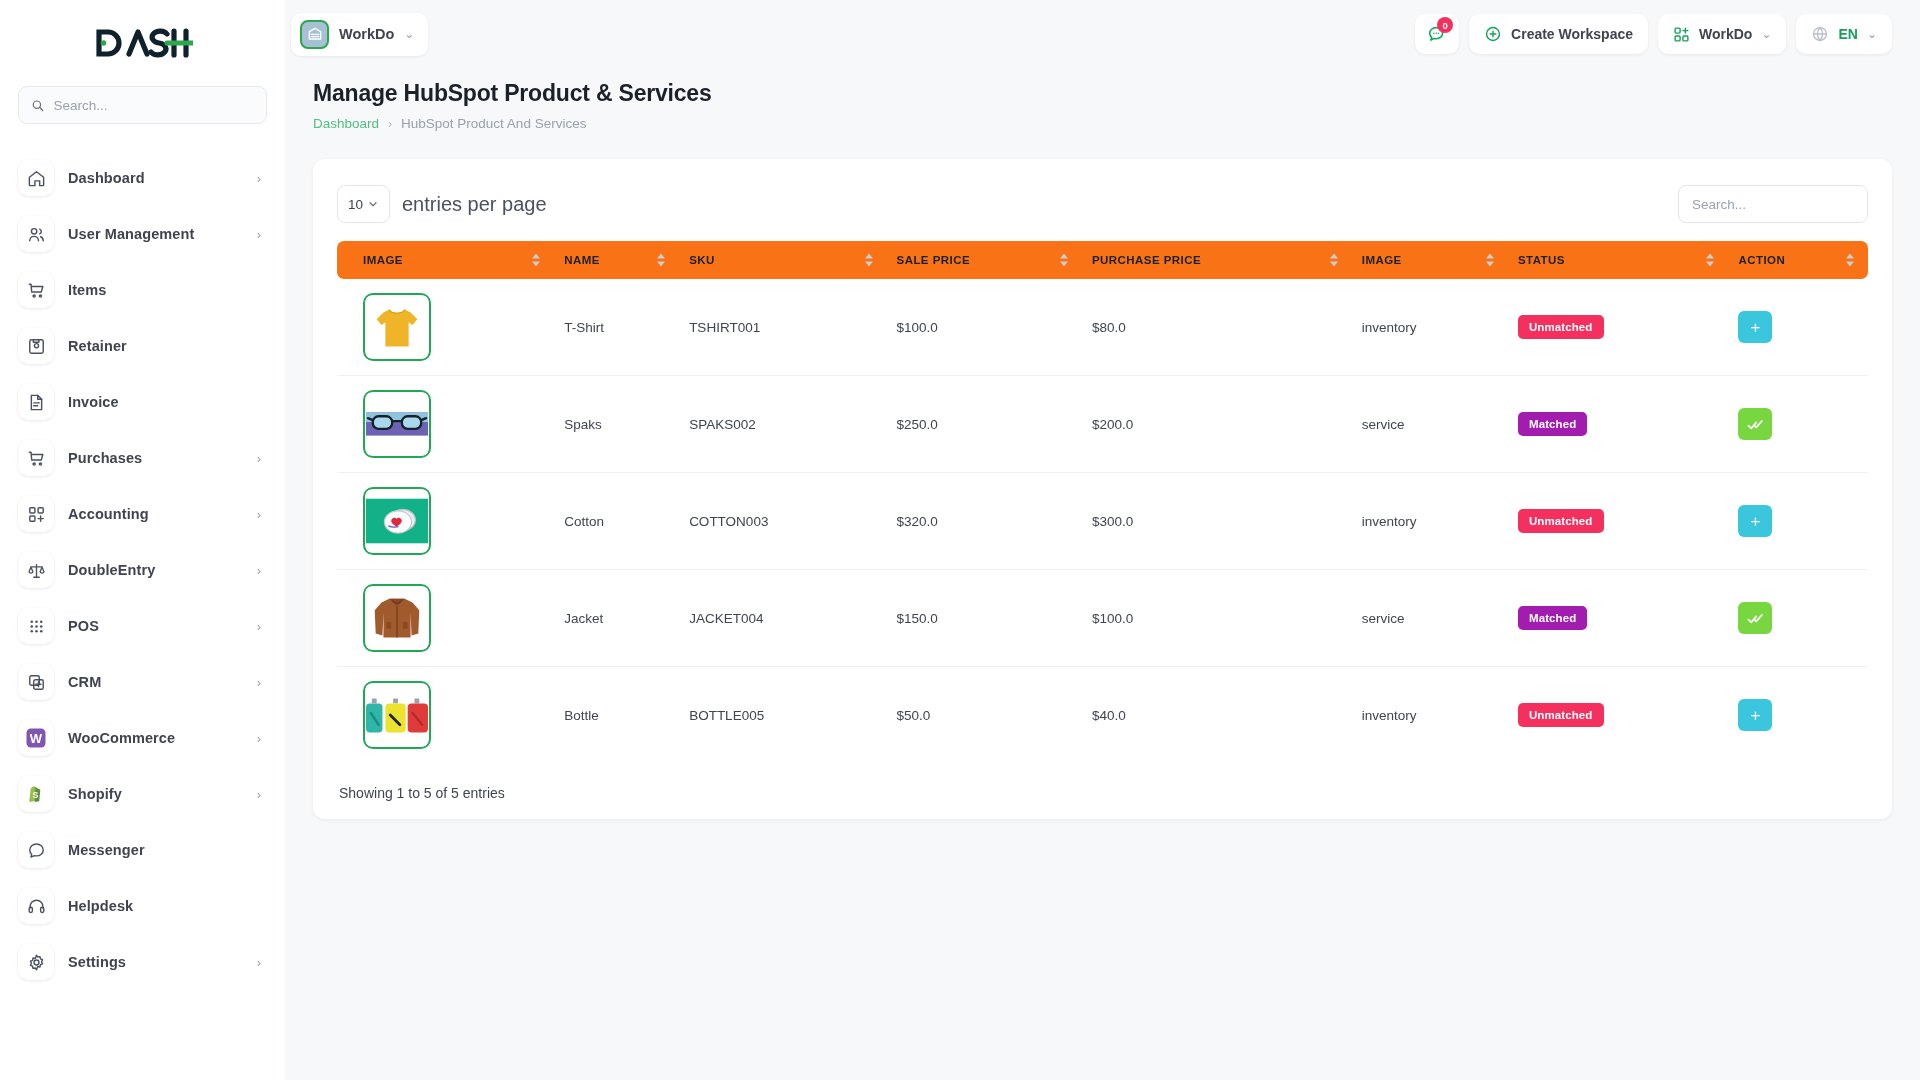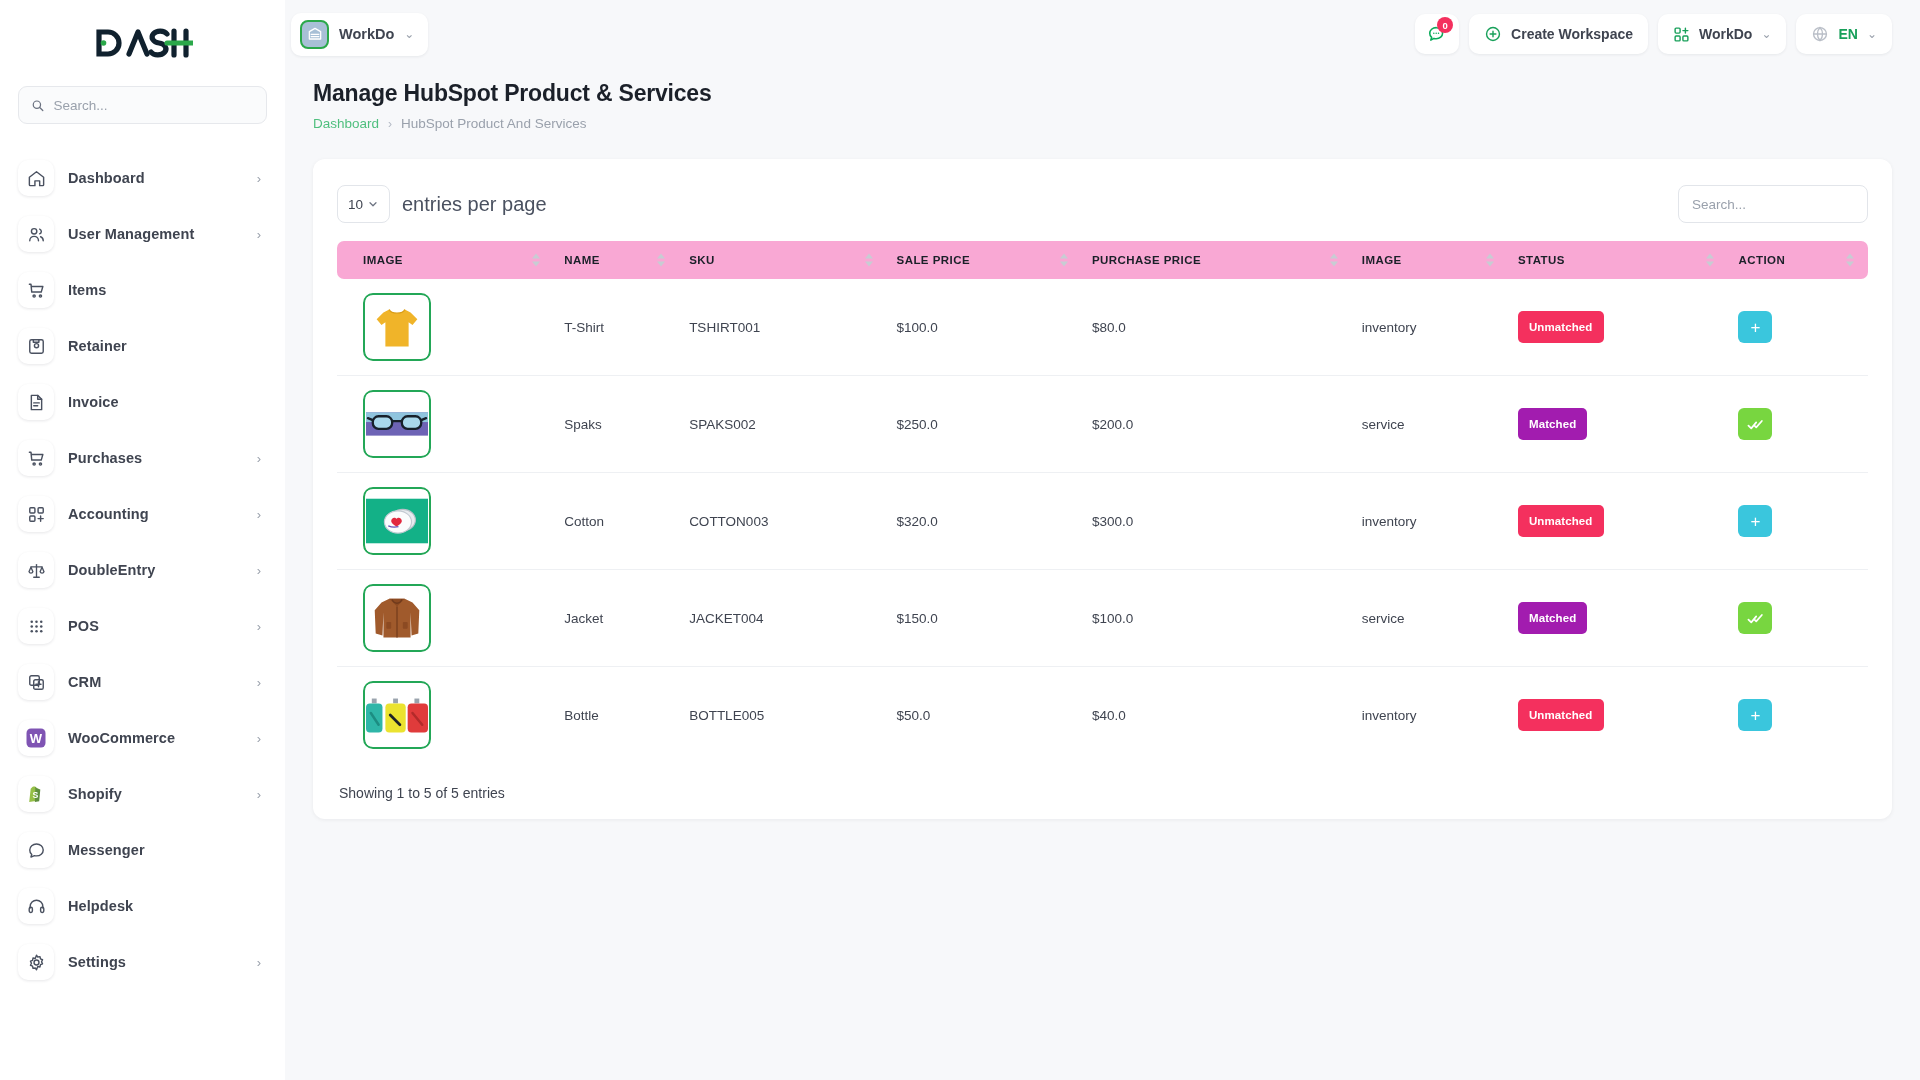--- a/index.html
+++ b/index.html
@@ -164,21 +164,21 @@
     display: flex; align-items: center;
   }
   .tbl-search input {
     border: none; outline: none; background: transparent; width: 100%;
     font-family: "Liberation Sans", sans-serif;
     font-size: 13.5px; color: #3f4450;
   }
   .tbl-search input::placeholder { color: #9aa1ac; }
 
   table { width: 100%; border-collapse: collapse; }
-  thead tr { background: #f9a8d4; }
+  thead tr { background: #f97316; }
   thead th {
     text-align: left;
     font-size: 11.5px; font-weight: 700; color: #1b2029;
     letter-spacing: .45px;
     padding: 13px 10px;
     white-space: nowrap;
     position: relative;
     cursor: pointer;
   }
   thead th:first-child { border-radius: 7px 0 0 7px; padding-left: 26px; }
@@ -208,21 +208,21 @@
   .thumb {
     width: 68px; height: 68px;
     border: 2px solid #23a757; border-radius: 10px;
     overflow: hidden; background: #fff;
     display: flex; align-items: center; justify-content: center;
   }
   .thumb svg { display: block; }
 
   .badge-pill {
     display: inline-flex; align-items: center; justify-content: center;
-    height: 32px; padding: 0 11px;
+    height: 24px; padding: 0 11px;
     border-radius: 5px;
     font-size: 11.5px; font-weight: 600; color: #fff;
     letter-spacing: .1px;
   }
   .b-unmatched { background: #f4305e; }
   .b-matched   { background: #a21caf; }
 
   .act-btn {
     width: 34px; height: 32px;
     border-radius: 6px; border: none;

